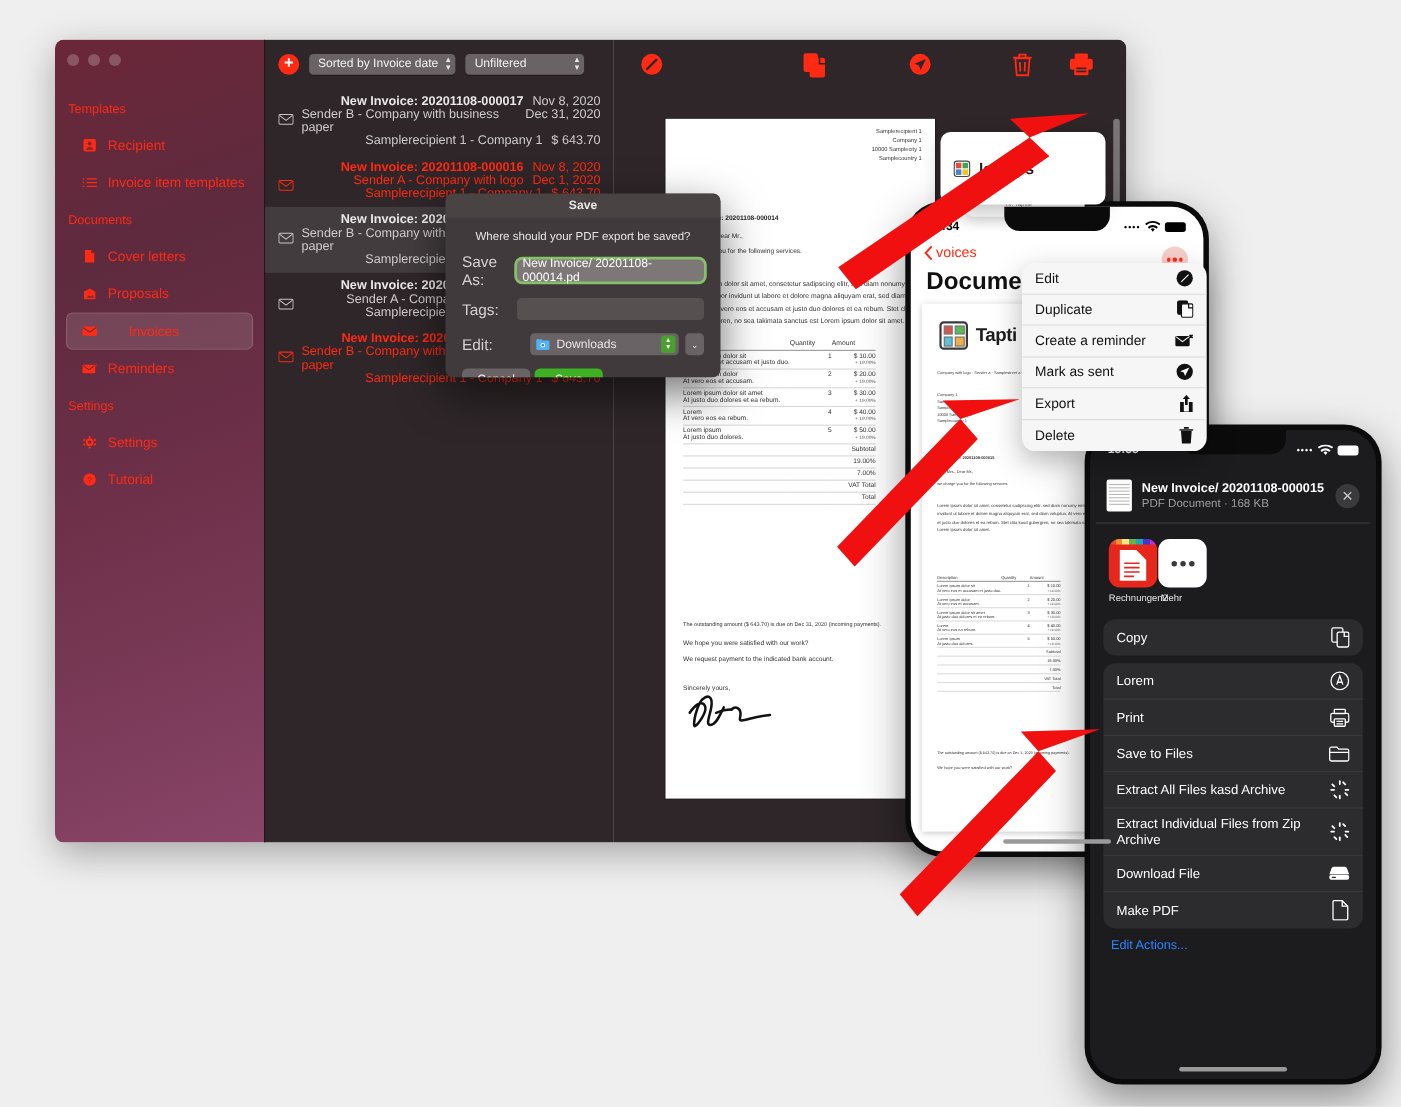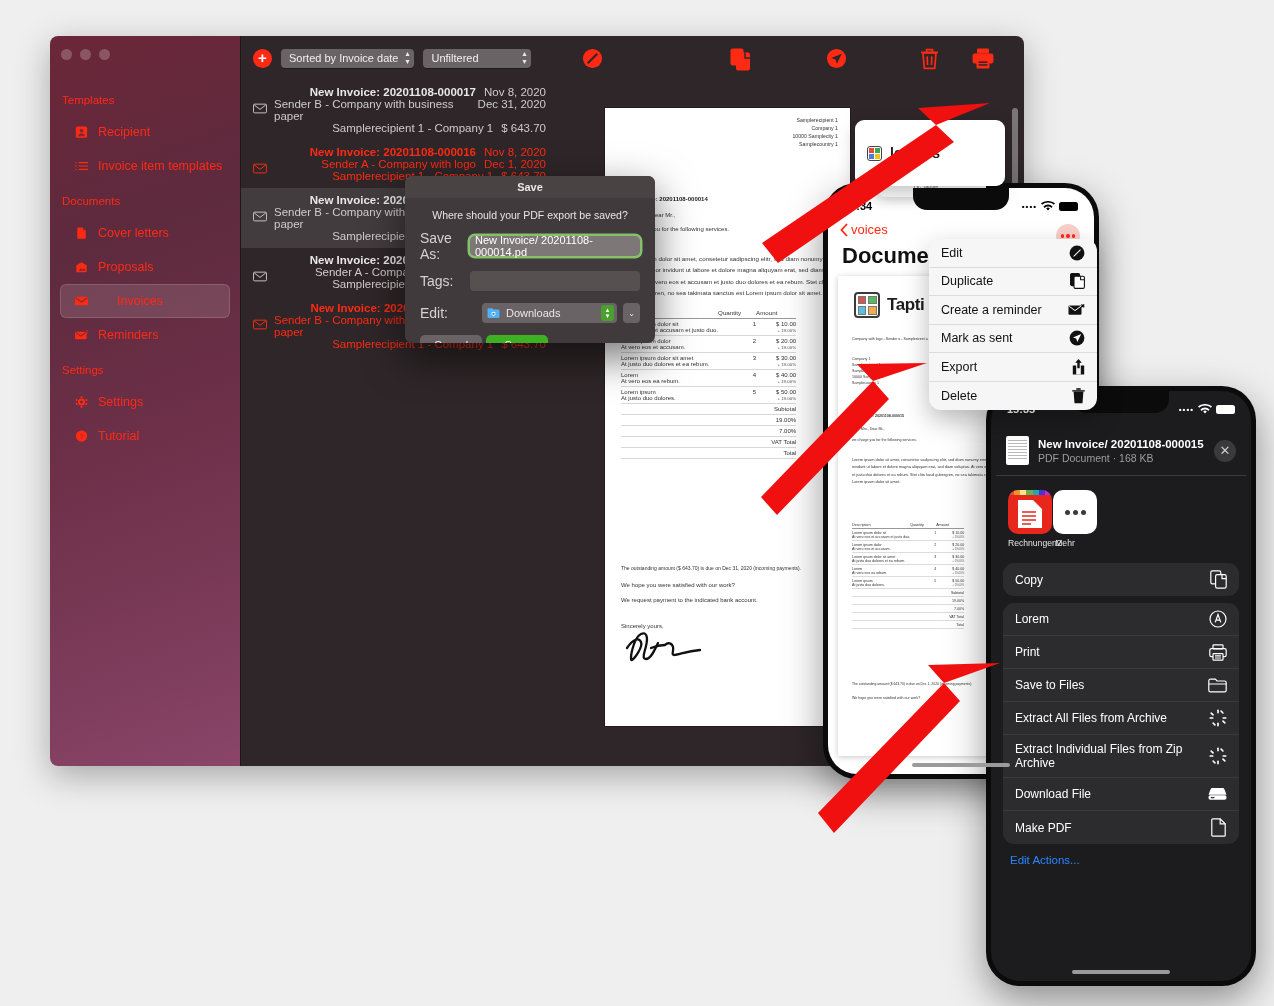--- a/index.html
+++ b/index.html
@@ -954,21 +954,21 @@
           <div class="act-item">
             <span>Save to Files</span>
             <span>
               <svg width="19" height="15" viewBox="0 0 19 15" fill="none" stroke="#fff" stroke-width="1.2">
                 <path d="M0.8 3.4V12.2a1.6 1.6 0 001.6 1.6h14.2a1.6 1.6 0 001.6-1.6V4.6a1.6 1.6 0 00-1.6-1.6H9L7.4 1.2H2.4A1.6 1.6 0 00.8 2.8z"></path>
                 <line x1="0.8" y1="6" x2="18.2" y2="6"></line>
               </svg>
             </span>
           </div>
           <div class="act-item">
-            <span>Extract All Files from Archive</span>
+            <span>Extract All Files kasd Archive</span>
             <span>
               <svg width="18" height="18" viewBox="0 0 18 18" fill="#fff">
                 <g>
                   <rect x="8.2" y="0.4" width="1.6" height="4.2" rx=".8"></rect>
                   <rect x="8.2" y="13.4" width="1.6" height="4.2" rx=".8"></rect>
                   <rect x="0.4" y="8.2" width="4.2" height="1.6" rx=".8"></rect>
                   <rect x="13.4" y="8.2" width="4.2" height="1.6" rx=".8"></rect>
                   <rect x="2.3" y="2.9" width="1.6" height="4.2" rx=".8" transform="rotate(-45 3.1 5)"></rect>
                   <rect x="14.1" y="10.9" width="1.6" height="4.2" rx=".8" transform="rotate(-45 14.9 13)"></rect>
                   <rect x="10.9" y="2.3" width="4.2" height="1.6" rx=".8" transform="rotate(45 13 3.1)"></rect>

